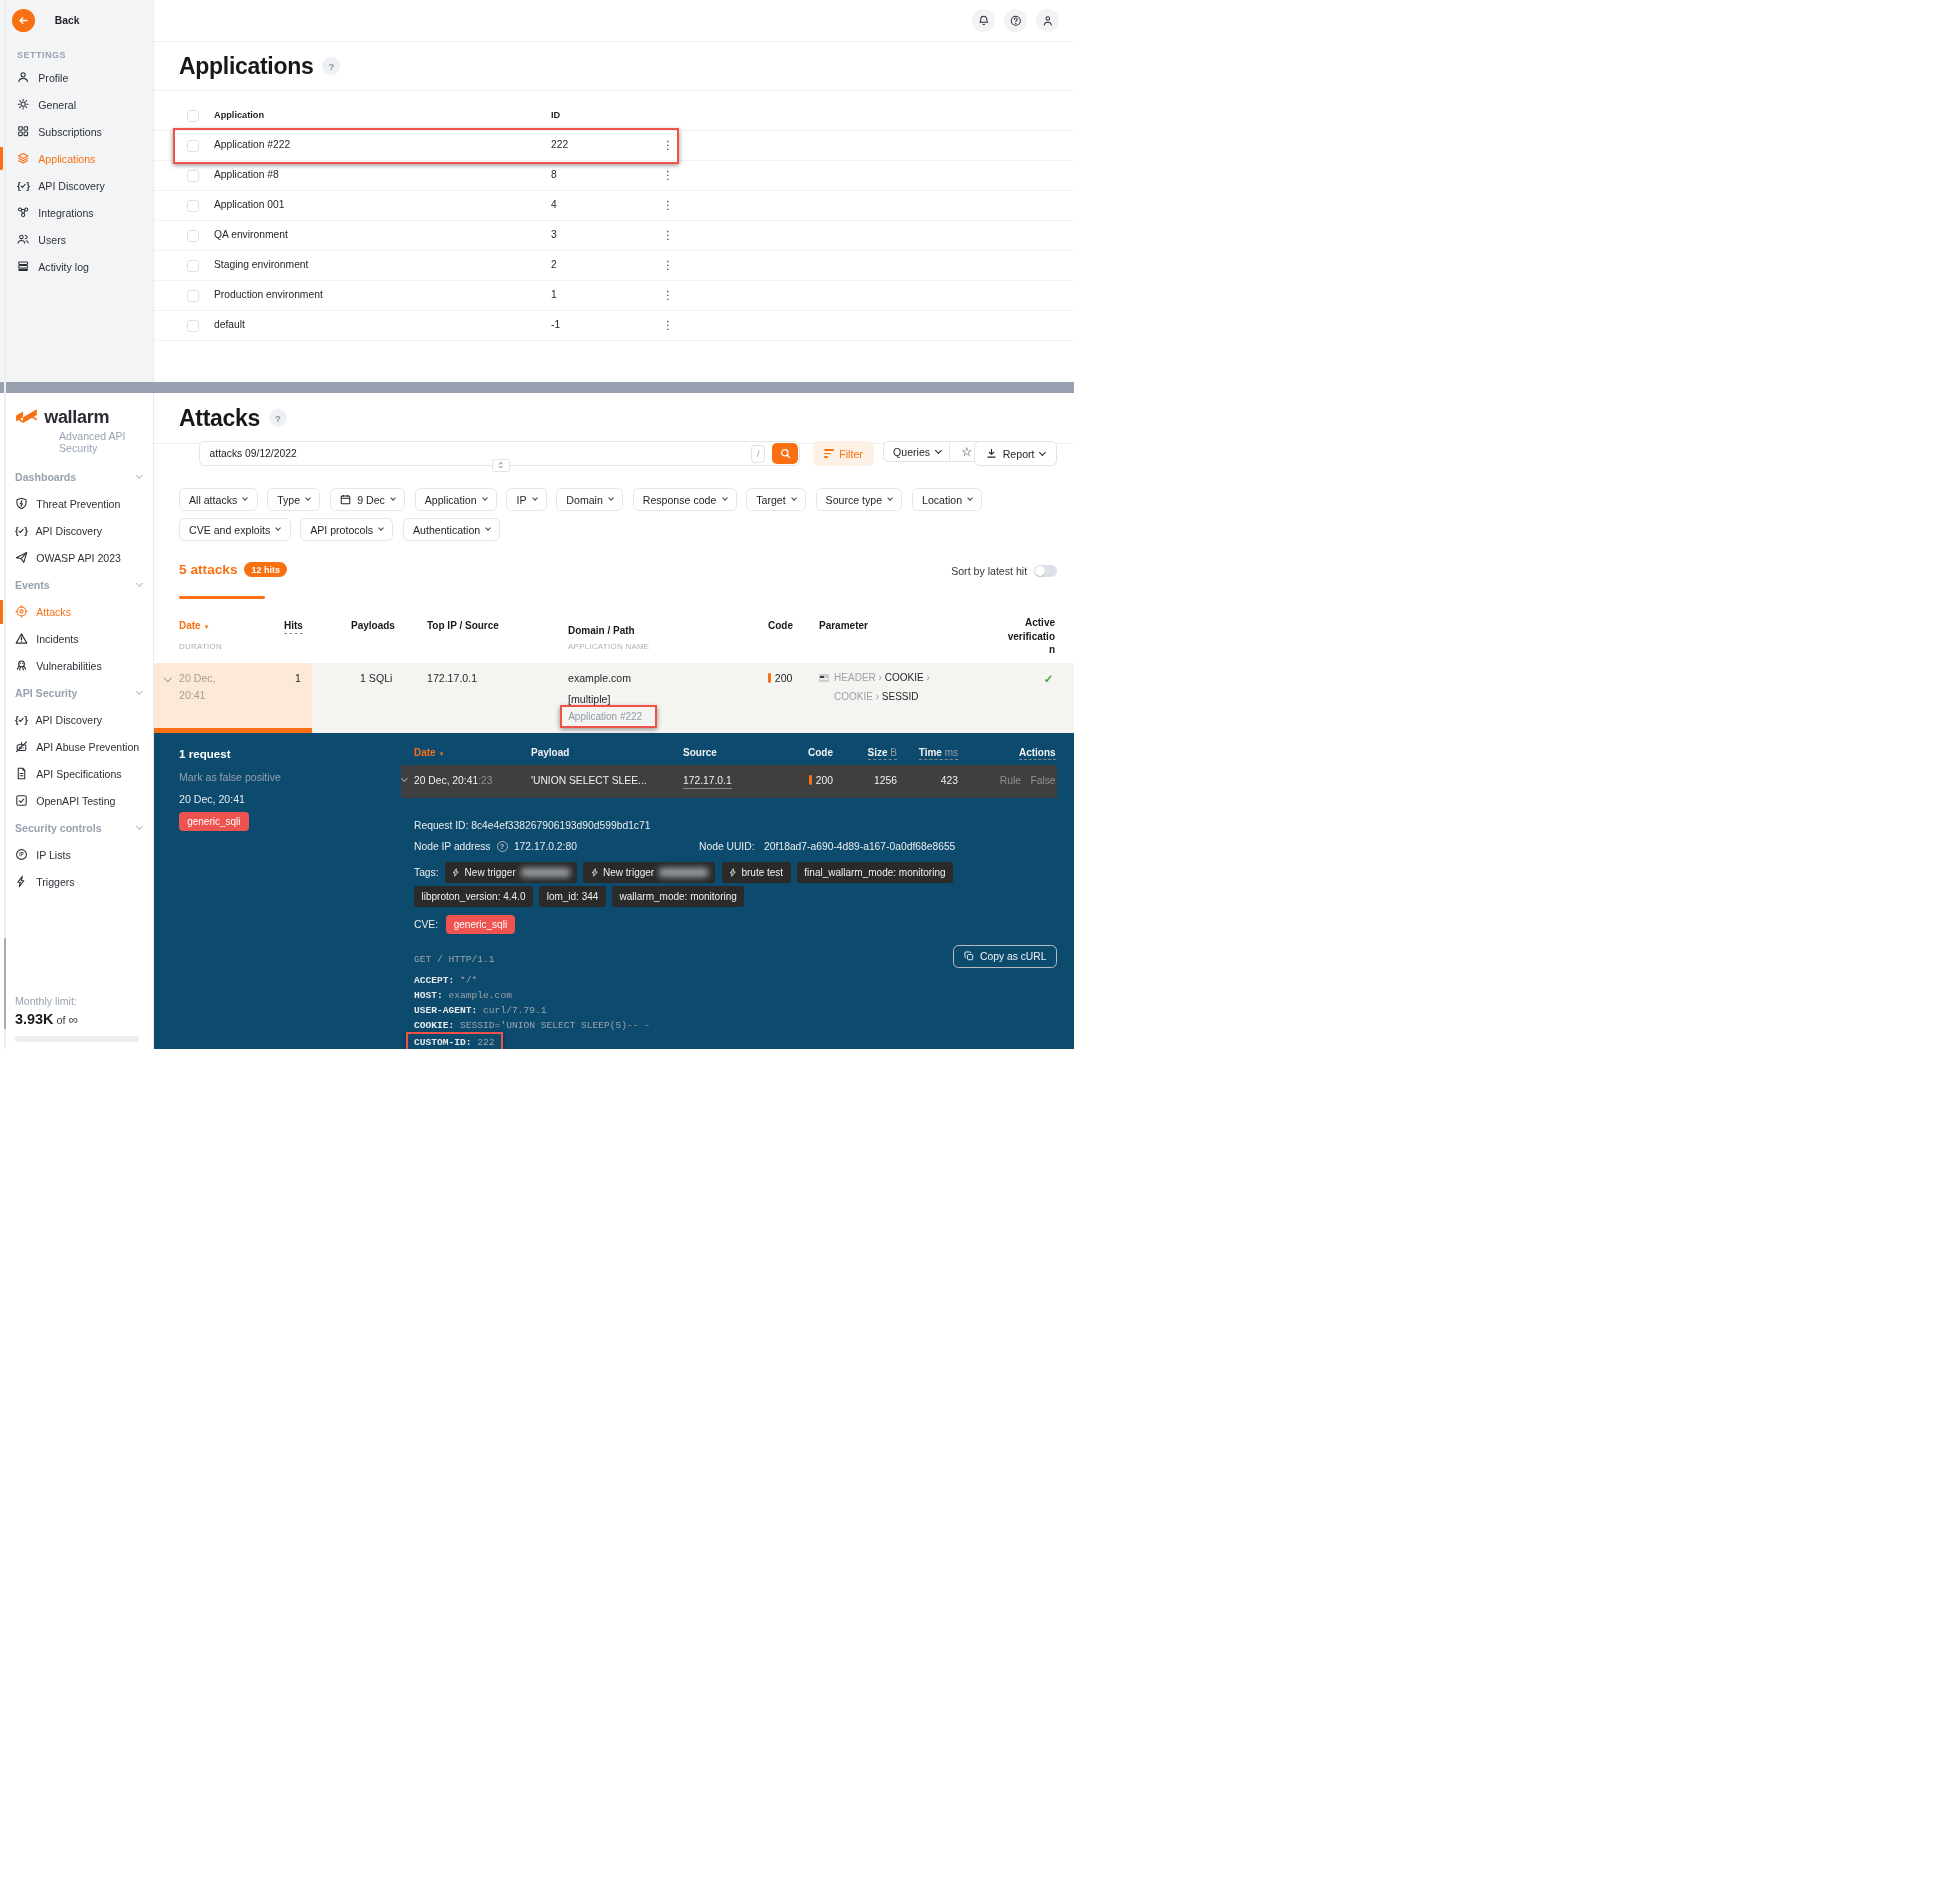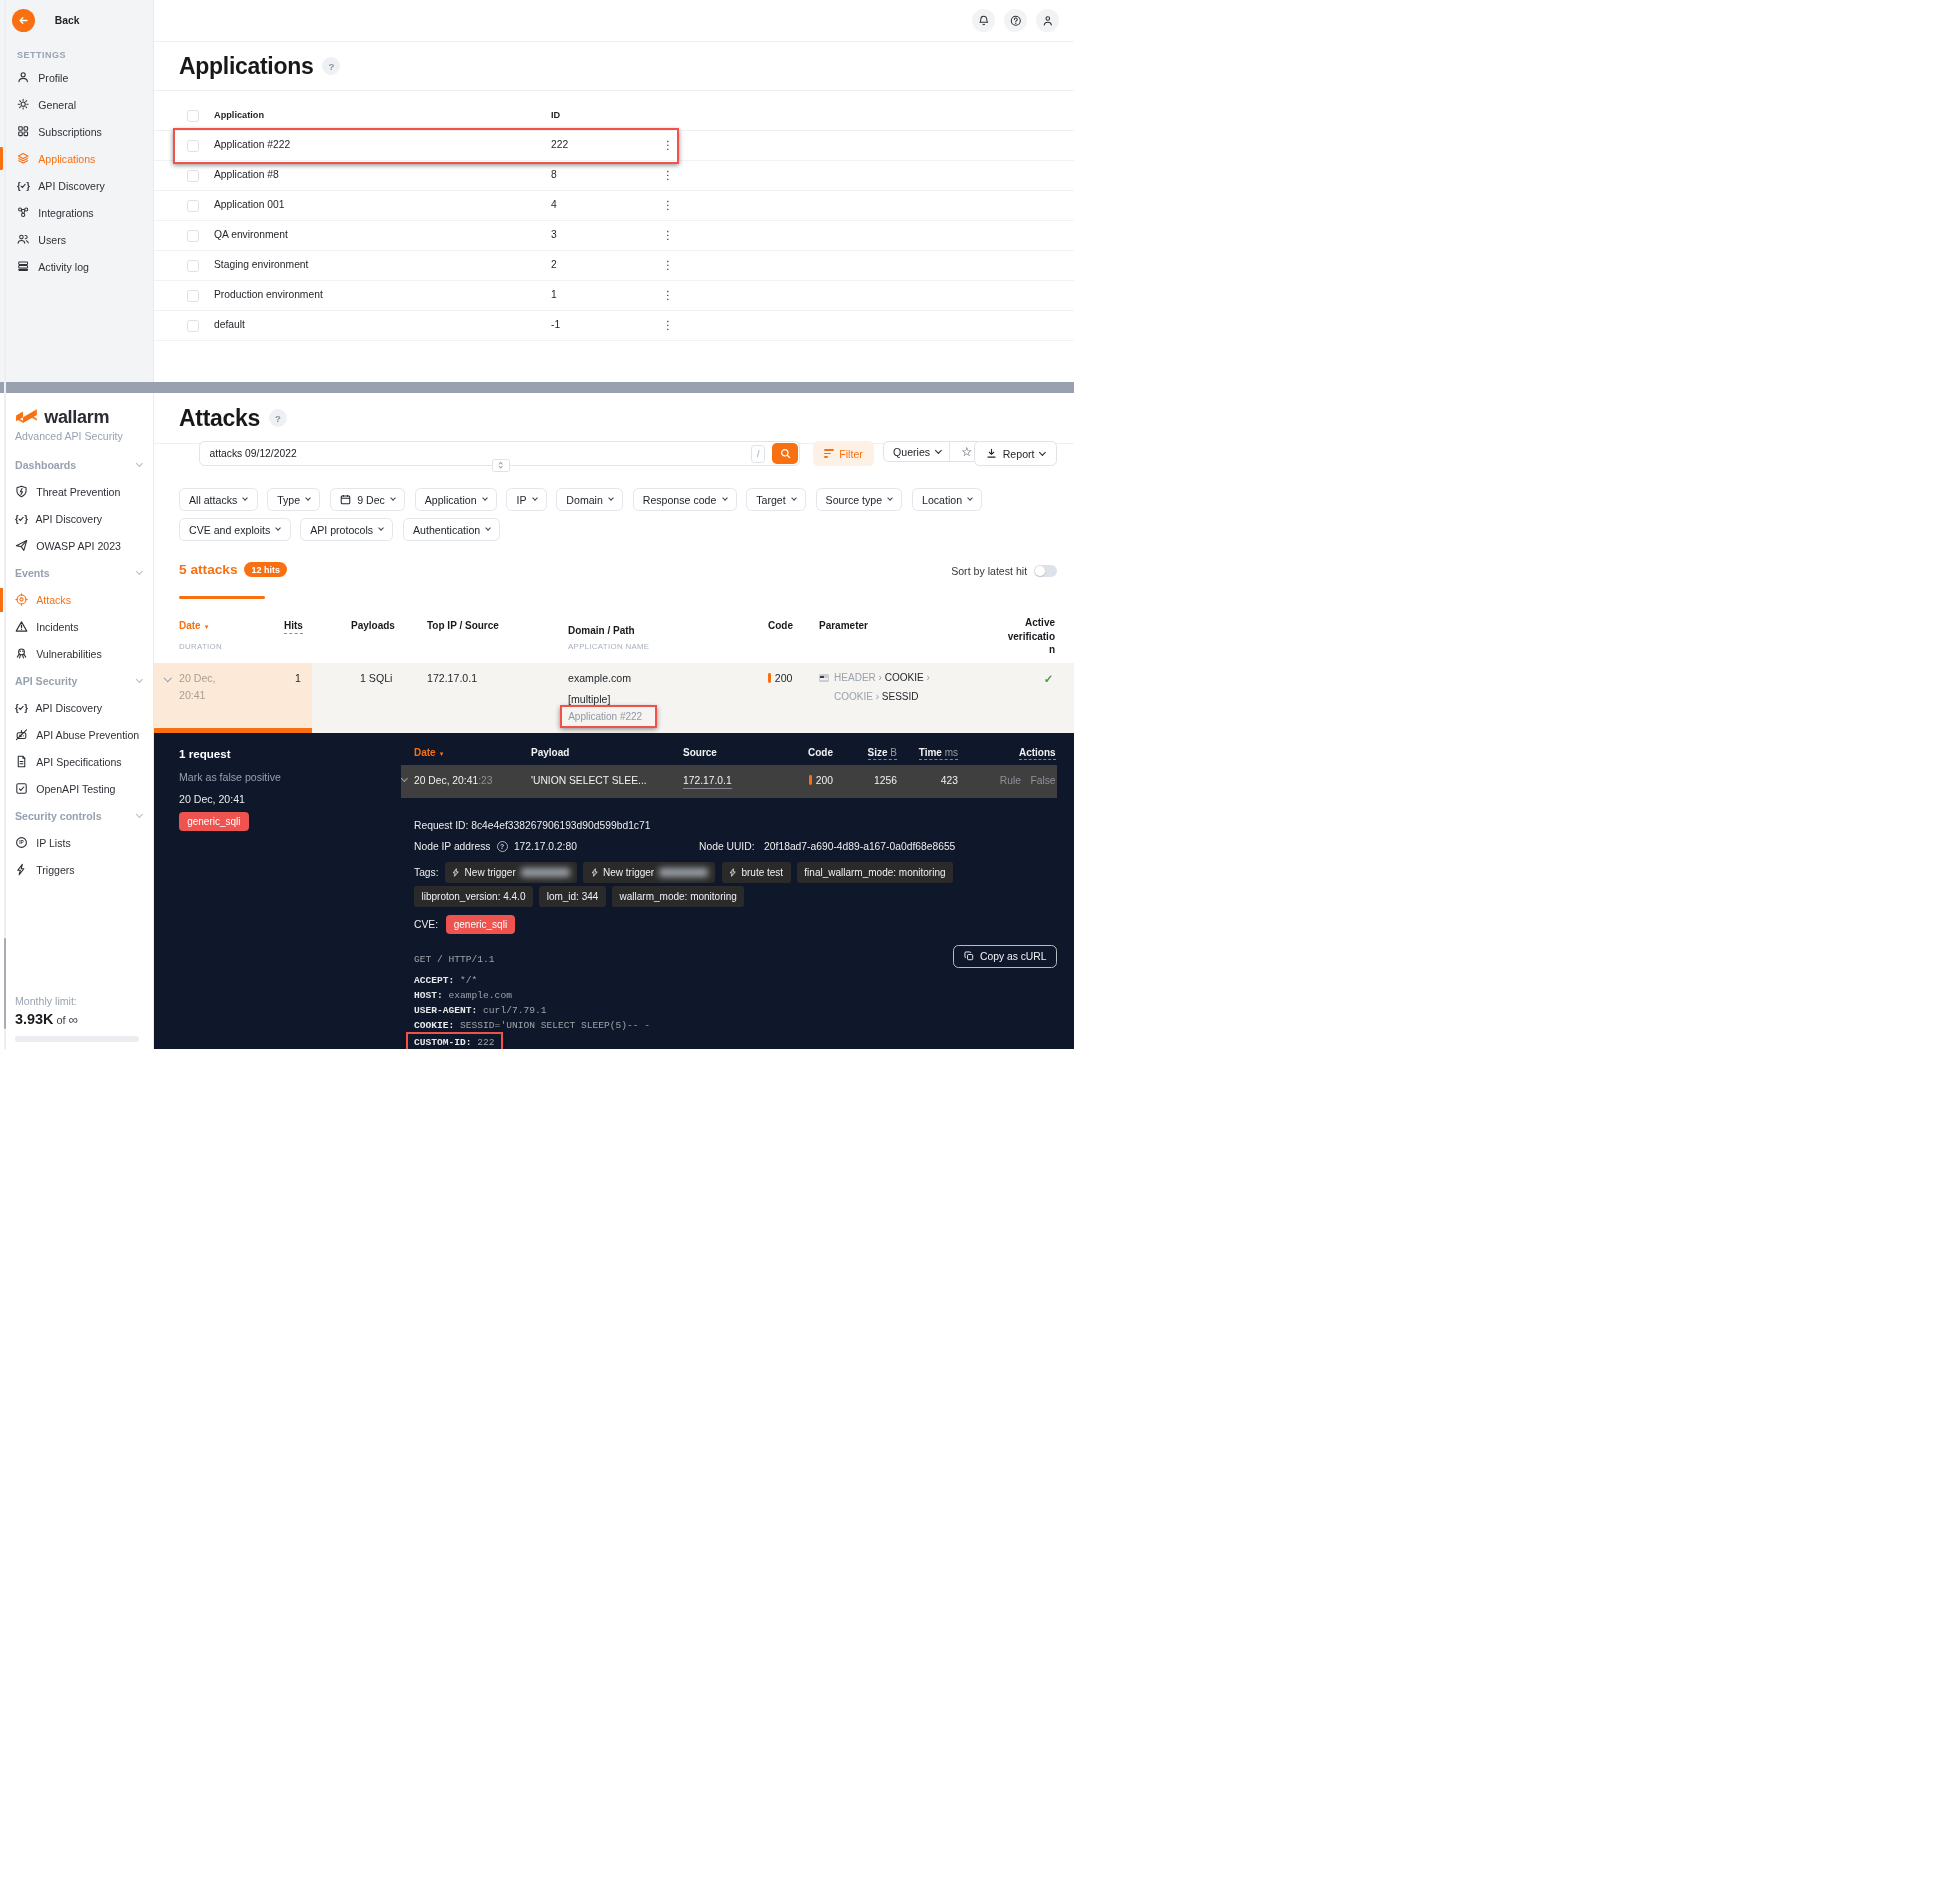--- a/index.html
+++ b/index.html
@@ -45,21 +45,21 @@
   .annot { border:2.1px solid #f0524a; box-shadow:0 2.1px 4.8px rgba(0,0,0,.45); pointer-events:none; z-index:3; }
 
   .divider-band { height:11px; background:#99a1b0; }
 
   
   .bt-sec { display:flex; height:657px; }
   .bt-side { width:154px; background:#fff; border-right:0.7px solid #e9ebee; position:relative; flex:none; }
   .brand { padding:13.7px 0 0 15px; }
   .brand-row { display:flex; align-items:center; gap:6.2px; }
   .brand-name { font-size:18px; font-weight:bold; color:#2a2d33; letter-spacing:-0.3px; }
-  .brand-sub { font-size:10.6px; color:#98a2b3; margin-top:2.1px; }
+  .brand-sub { font-size:10.6px; color:#98a2b3; margin-top:2.1px;margin-left:44px; }
   .bnav { margin-top:9.6px; }
   .g-head { height:27px; display:flex; align-items:center; padding:0 11px 0 15px; font-size:10.6px; font-weight:bold; color:#97a1af; cursor:pointer; }
   .g-head .chev { margin-left:auto; color:#b6bdc7; }
   .n-item { height:27px; display:flex; align-items:center; gap:8.2px; padding-left:15px; position:relative; font-size:10.6px; color:#2d3137; cursor:pointer; }
   .n-item svg { flex:none; }
   .n-item.active { color:#f87012; }
   .n-item.active::before { content:""; position:absolute; left:0; top:1.4px; bottom:1.4px; width:2.7px; background:#f87012; }
   .chev { width:4.8px; height:4.8px; border-right:1.2px solid currentColor; border-bottom:1.2px solid currentColor; transform:rotate(45deg); display:inline-block; margin-top:-2.1px; }
   .limit { position:absolute; left:15px; bottom:8.2px; width:124px; }
   .limit-label { font-size:10.6px; color:#9aa4b2; }
@@ -110,21 +110,21 @@
   .cellv { position:absolute; font-size:10.6px; color:#24272c; }
   .muted { color:#9aa1ab; }
   .app-annot { position:absolute; left:406px; top:42px; width:97px; height:22.6px; display:flex; align-items:center; padding-left:6.2px; font-size:10px; color:#8f99a6; background:#f5f4f1; }
   .codebar { display:inline-block; width:2.7px; height:10.3px; background:#f87012; border-radius:1.4px; margin-right:4.1px; vertical-align:-1.4px; }
   .paramicon { display:inline-block; width:10.3px; height:7.5px; border-radius:1.4px; background:#c9ccd1; position:relative; margin-right:4.8px; vertical-align:-0.7px; }
   .paramicon::before { content:""; position:absolute; left:1.4px; top:1.4px; width:3.4px; height:2.1px; background:#3a3e44; }
   .paramicon::after { content:""; position:absolute; left:1.4px; bottom:1.4px; width:7.5px; height:2.1px; background:#eceef0; }
   .gcheck { position:absolute; right:20.6px; top:9px; color:#43a047; font-size:11.6px; font-weight:bold; }
 
   
-  .dark { position:absolute; top:340px; left:0; right:0; bottom:0; background:#0f172a; color:#fff; }
+  .dark { position:absolute; top:340px; left:0; right:0; bottom:0; background:#0c4a6e; color:#fff; }
   .d-req { position:absolute; left:25px; top:13.7px; font-size:11.6px; font-weight:bold; }
   .d-mark { position:absolute; left:25px; top:38px; font-size:10.6px; color:#96a0ad; cursor:pointer; }
   .d-dt { position:absolute; left:25px; top:60px; font-size:10.6px; color:#e9eaec; }
   .redbadge { display:inline-block; background:#ef5350; color:#fff; border-radius:4.1px; padding:4.1px 8.2px; font-size:10px; }
   .d-badge { position:absolute; left:25px; top:79px; }
   .dtable { position:absolute; left:247px; right:17px; top:0; bottom:0; }
   .dh { position:absolute; top:13.7px; font-size:10px; font-weight:bold; color:#f2f2f3; }
   .dh .unit { color:#9b9ea3; font-weight:normal; }
   .ddash { border-bottom:1px dashed #84878c; padding-bottom:1.4px;margin-top:16px; }
   .drow { position:absolute; top:31.5px; left:0; right:0; height:33px; background:#3f3f3f; font-size:10.3px; }

